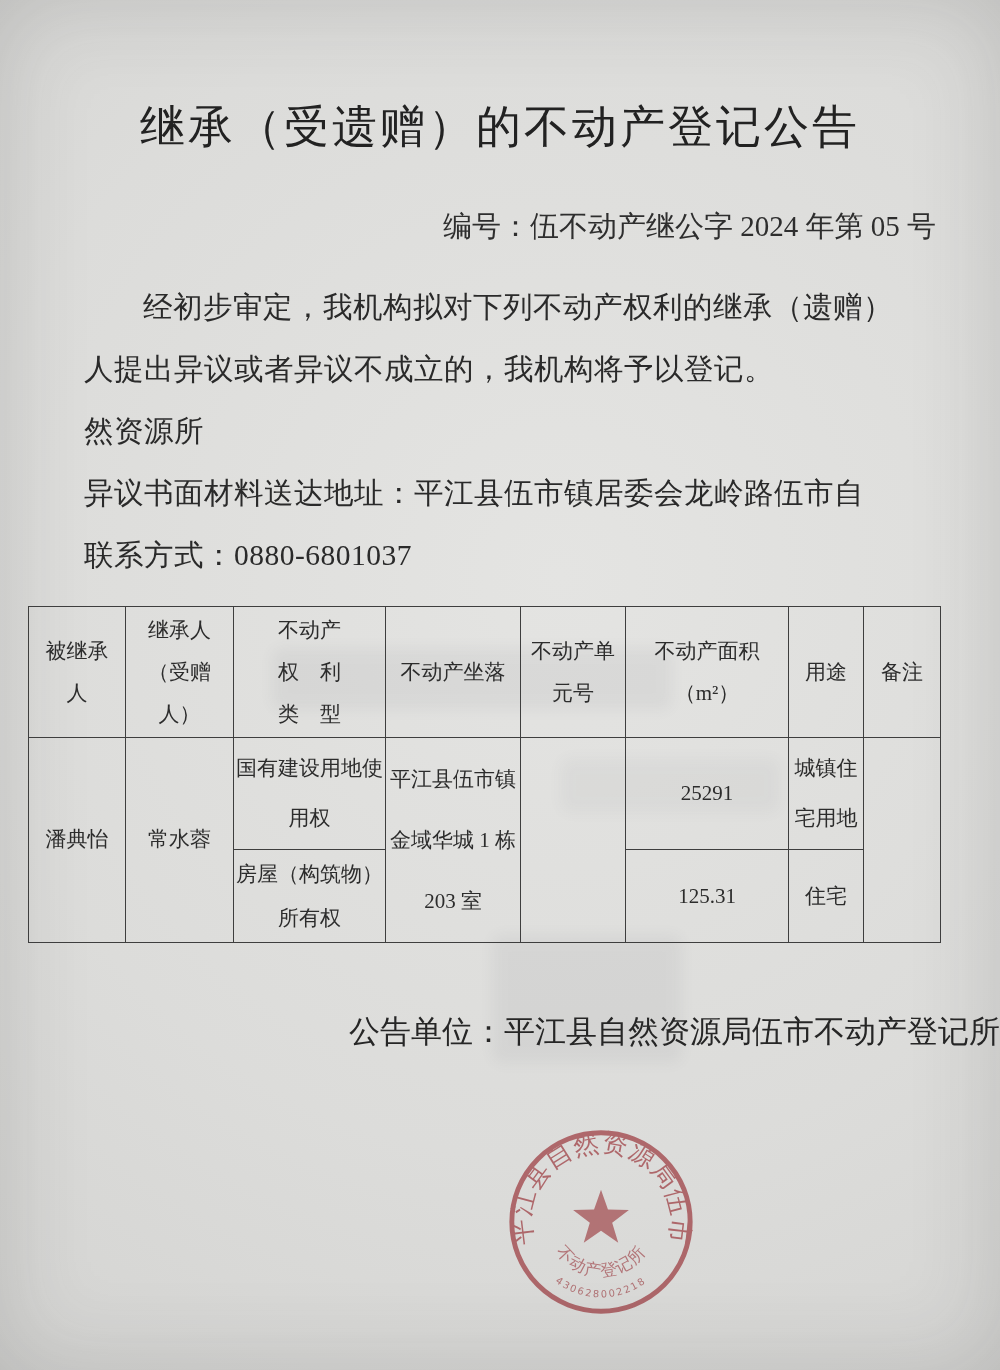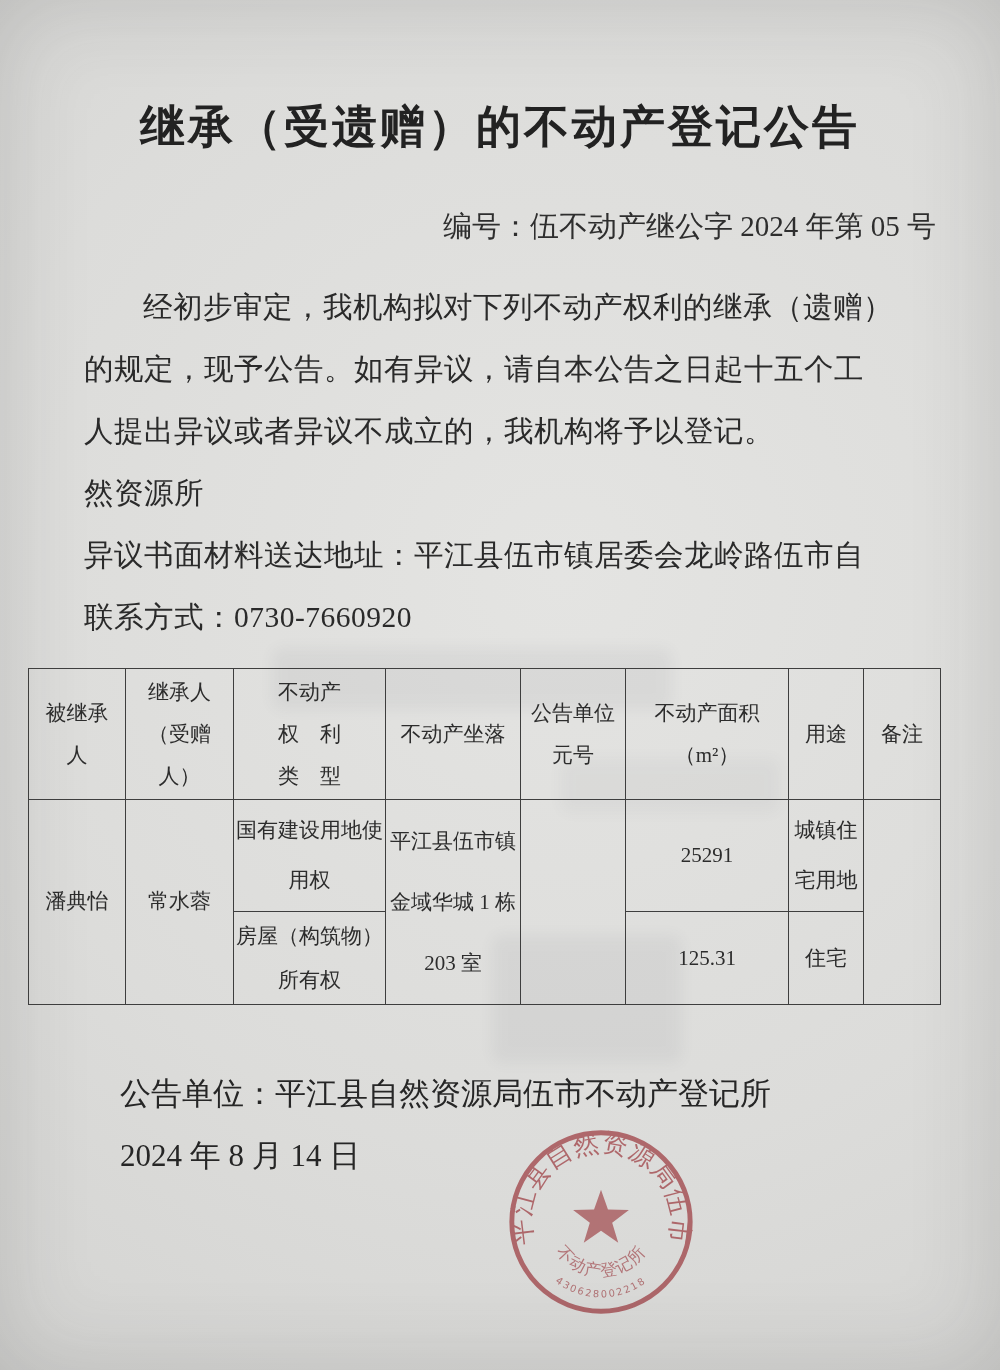--- a/index.html
+++ b/index.html
@@ -16,21 +16,21 @@
       radial-gradient(130% 95% at 56% 42%, #e4e4e2 0%, #dcdcda 45%, #d3d3d1 78%, #c9c9c7 100%);
     box-shadow: inset 0 0 90px rgba(60,60,60,.18);
     color: #2b2b2b;
   }
 
   .sheet { position: relative; width: 100%; height: 100%; padding-top: 96px; }
 
   .doc-title {
     text-align: center;
     font-size: 45px;
-    font-weight: 700;
+    font-weight: 400;
     letter-spacing: 3px;
     line-height: 62px;
     color: #222;
   }
 
   .doc-number {
     margin-top: 48px;
     text-align: right;
     padding-right: 64px;
     font-size: 29px;
@@ -69,21 +69,21 @@
   .prop-table tbody tr.r1 { height: 112px; }
   .prop-table tbody tr.r2 { height: 90px; }
   .prop-table tbody tr.r1 td { line-height: 2.35; }
   .prop-table tbody tr.r2 td { line-height: 2.1; }
   .prop-table td.loc { line-height: 2.9 !important; margin-left: 21px; }
 
   .footer {
     position: relative;
     margin-top: 58px;
     padding-left: 120px;
-    text-align: left;
+    text-align: right;
     font-size: 31px;
     line-height: 62px;
     color: #262626;
     z-index: 1;
   }
 
   .stamp {
     position: absolute;
     left: 503px;
     top: 1124px;
@@ -116,25 +116,24 @@
   <div class="ghost ghost3"></div>
 
   <div class="sheet">
 
     <h1 class="doc-title">继承（受遗赠）的不动产登记公告</h1>
 
     <div class="doc-number">编号：伍不动产继公字 2024 年第 05 号</div>
 
     <div class="body-text">
       <div class="line indent">经初步审定，我机构拟对下列不动产权利的继承（遗赠）</div>
-      <div class="line">的规定，现予公告。如有异议，请自本公告之日起十五个工</div>
       <div class="line">人提出异议或者异议不成立的，我机构将予以登记。</div>
       <div class="line">然资源所</div>
       <div class="line">异议书面材料送达地址：平江县伍市镇居委会龙岭路伍市自</div>
-      <div class="line">联系方式：0730-7660920</div>
+      <div class="line">联系方式：0880-6801037</div>
     </div>
 
     <table class="prop-table">
       <colgroup>
         <col style="width:97px">
           <col style="width:108px">
           <col style="width:152px">
           <col style="width:135px">
         <col style="width:105px">
           <col style="width:163px">
@@ -144,21 +143,21 @@
       <thead>
         <tr>
           <th>被继承
 人</th>
           <th>继承人
 （受赠人）</th>
           <th>不动产
 权　利
 类　型</th>
           <th>不动产坐落</th>
-          <th>公告单位
+          <th>不动产单
 元号</th>
           <th>不动产面积
 （m²）</th>
           <th>用途</th>
           <th>备注</th>
         </tr>
       </thead>
       <tbody>
         <tr class="r1">
           <td rowspan="2">潘典怡</td>
@@ -178,21 +177,20 @@
           <td>房屋（构筑物）
 所有权</td>
           <td>125.31</td>
           <td>住宅</td>
         </tr>
       </tbody>
     </table>
 
     <div class="footer">
       <div>公告单位：平江县自然资源局伍市不动产登记所</div>
-      <div>2024 年 8 月 14 日</div>
     </div>
 
     <svg class="stamp" viewBox="0 0 200 200" xmlns="http://www.w3.org/2000/svg">
       <defs>
         <path id="ringPath" d="M 30.1 117.4 A 72 72 0 1 1 169.9 117.4" fill="none"></path>
         <path id="innerPath" d="M 54.9 131.5 A 55 55 0 0 0 145.1 131.5" fill="none"></path>
         <path id="codePath" d="M 53.7 161.5 A 77 77 0 0 0 146.3 161.5" fill="none"></path>
       </defs>
       <circle cx="100" cy="100" r="91" fill="none" stroke="#bf5a60" stroke-width="5"></circle>
       <path d="M100,67 L107.1,87.3 L128.5,87.7 L111.4,100.7 L117.6,121.3 L100,109 L82.4,121.3 L88.6,100.7 L71.5,87.7 L92.9,87.3 Z" fill="#c56b70"></path>

